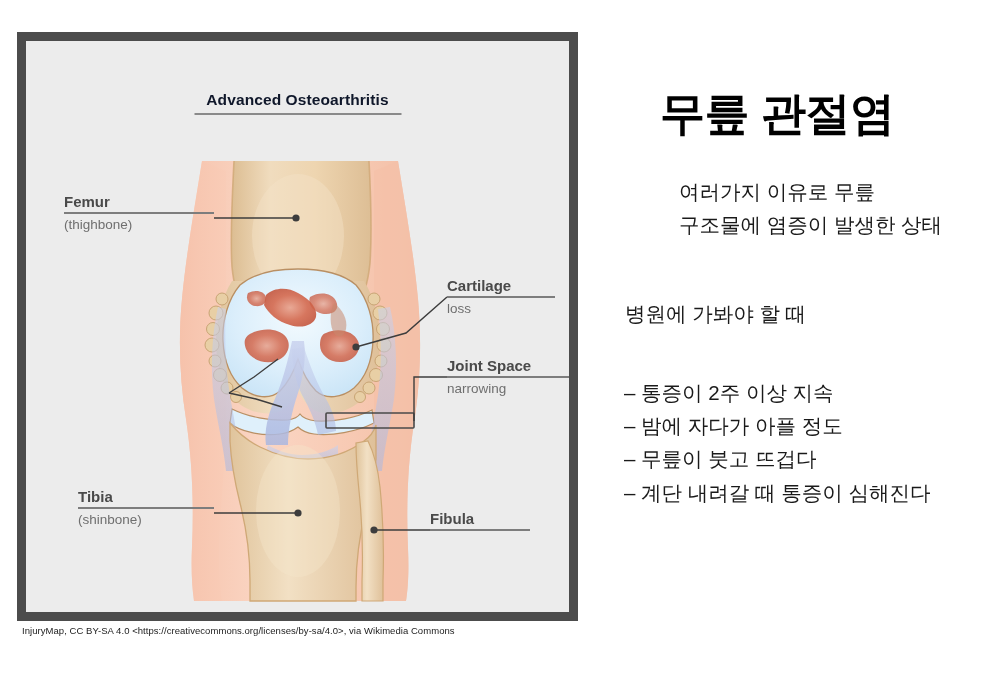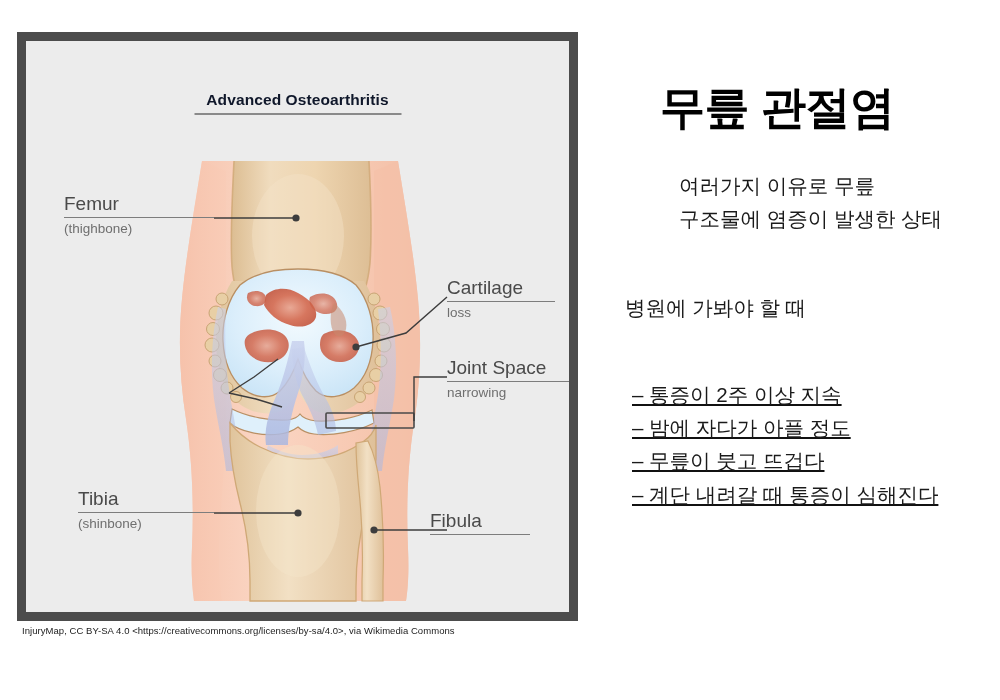--- a/index.html
+++ b/index.html
@@ -64,22 +64,22 @@
     width: 100%;
     height: 100%;
   }
 
   
   .callout {
     position: absolute;
     color: #4a4a4a;
   }
   .callout .term {
-    font-size: 19px;
-    font-weight: normal;
+    font-size: 15px;
+    font-weight: bold;
     line-height: 1.15;
     white-space: nowrap;
   }
   .callout .rule {
     height: 1.4px;
     background: #7d7d7d;
     margin-top: 2px;
   }
   .callout .sub {
     font-size: 13.5px;
@@ -116,21 +116,21 @@
     color: #1b1b1b;
     letter-spacing: .05px;
     white-space: nowrap;
     font-family: "Liberation Sans", "DejaVu Sans", sans-serif;
   }
 
   
   #content-column {
     position: absolute;
     left: 612px;
-    top: 6px;
+    top: 12px;
     width: 388px;
     height: 548px;
   }
   #page-title {
     position: absolute;
     left: 48px;
     top: 42px;
     font-size: 45px;
     font-weight: bold;
     color: #000000;
@@ -154,24 +154,23 @@
     left: 13px;
     top: 288px;
     font-size: 20.5px;
     color: #1a1a1a;
     white-space: nowrap;
   }
   #symptom-list {
     position: absolute;
     left: 8px;
     top: 360px;
-    margin: 12px;
+    margin: 4px;
     padding: 0;
     list-style: none;
-    text-decoration: underline;
   }
   #symptom-list li {
     font-size: 20.5px;
     line-height: 1.62;
     color: #1a1a1a;
     white-space: nowrap;
   }
 </style>
 </head>
 <body>

